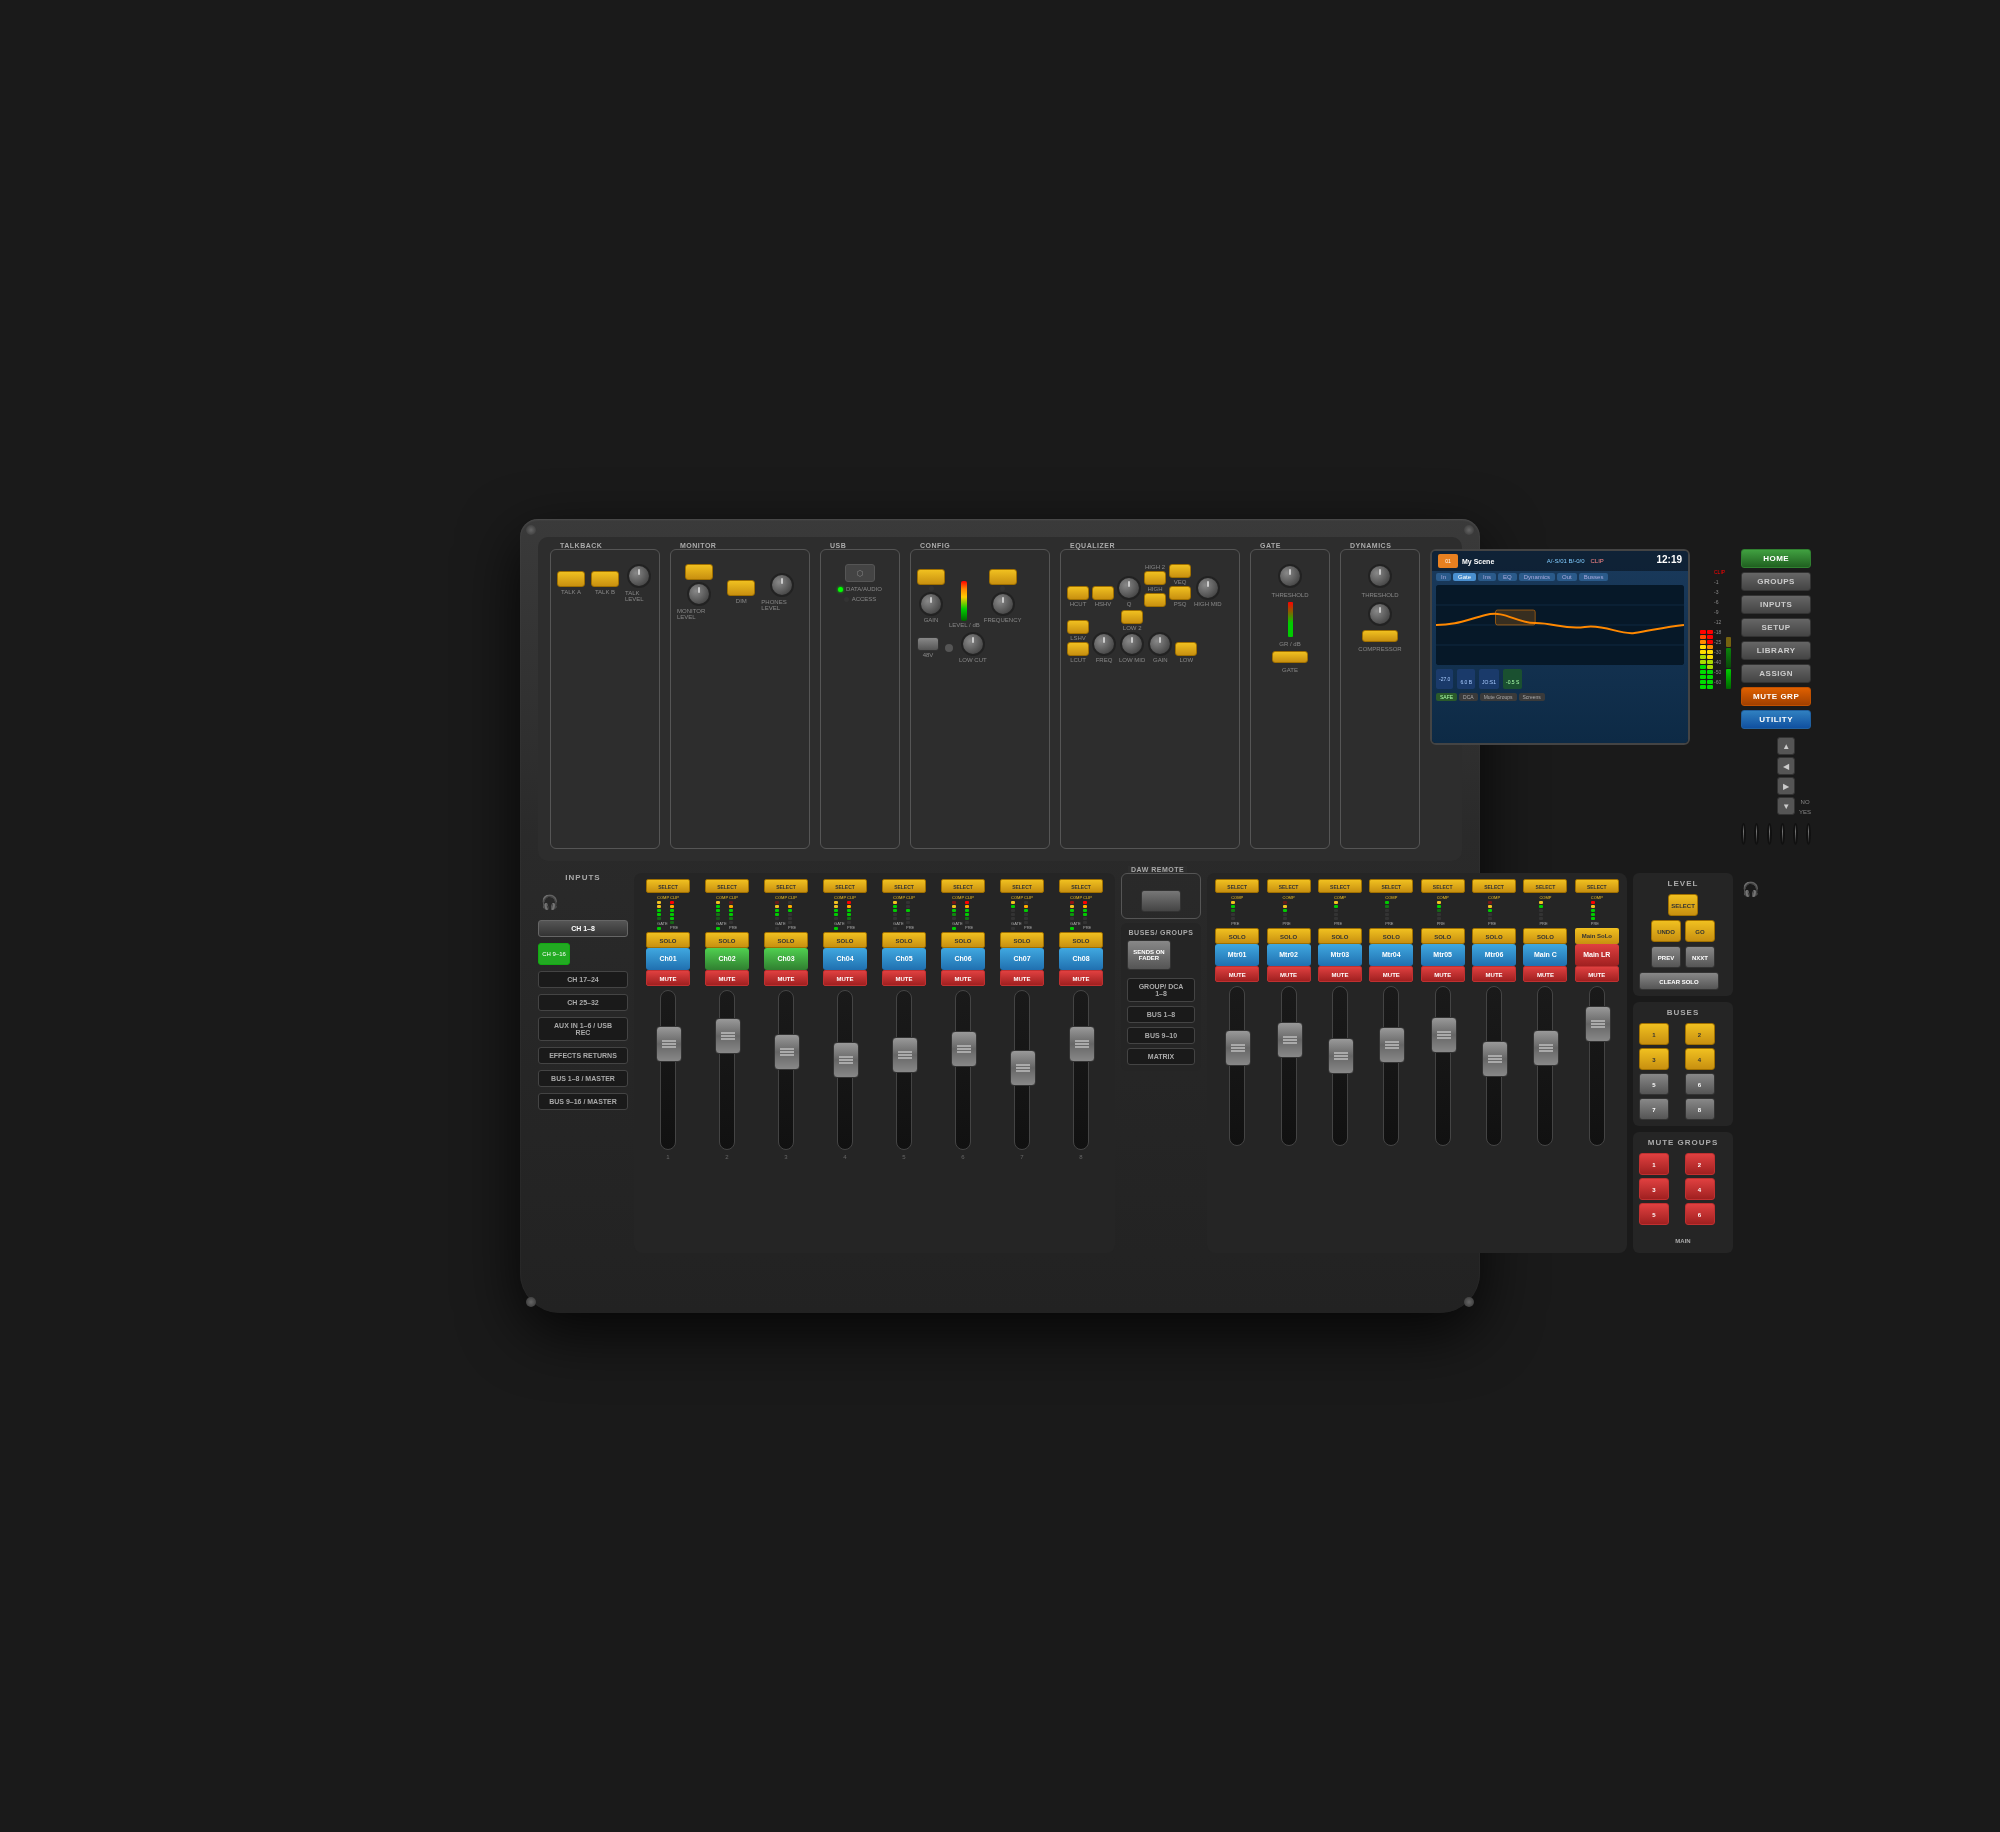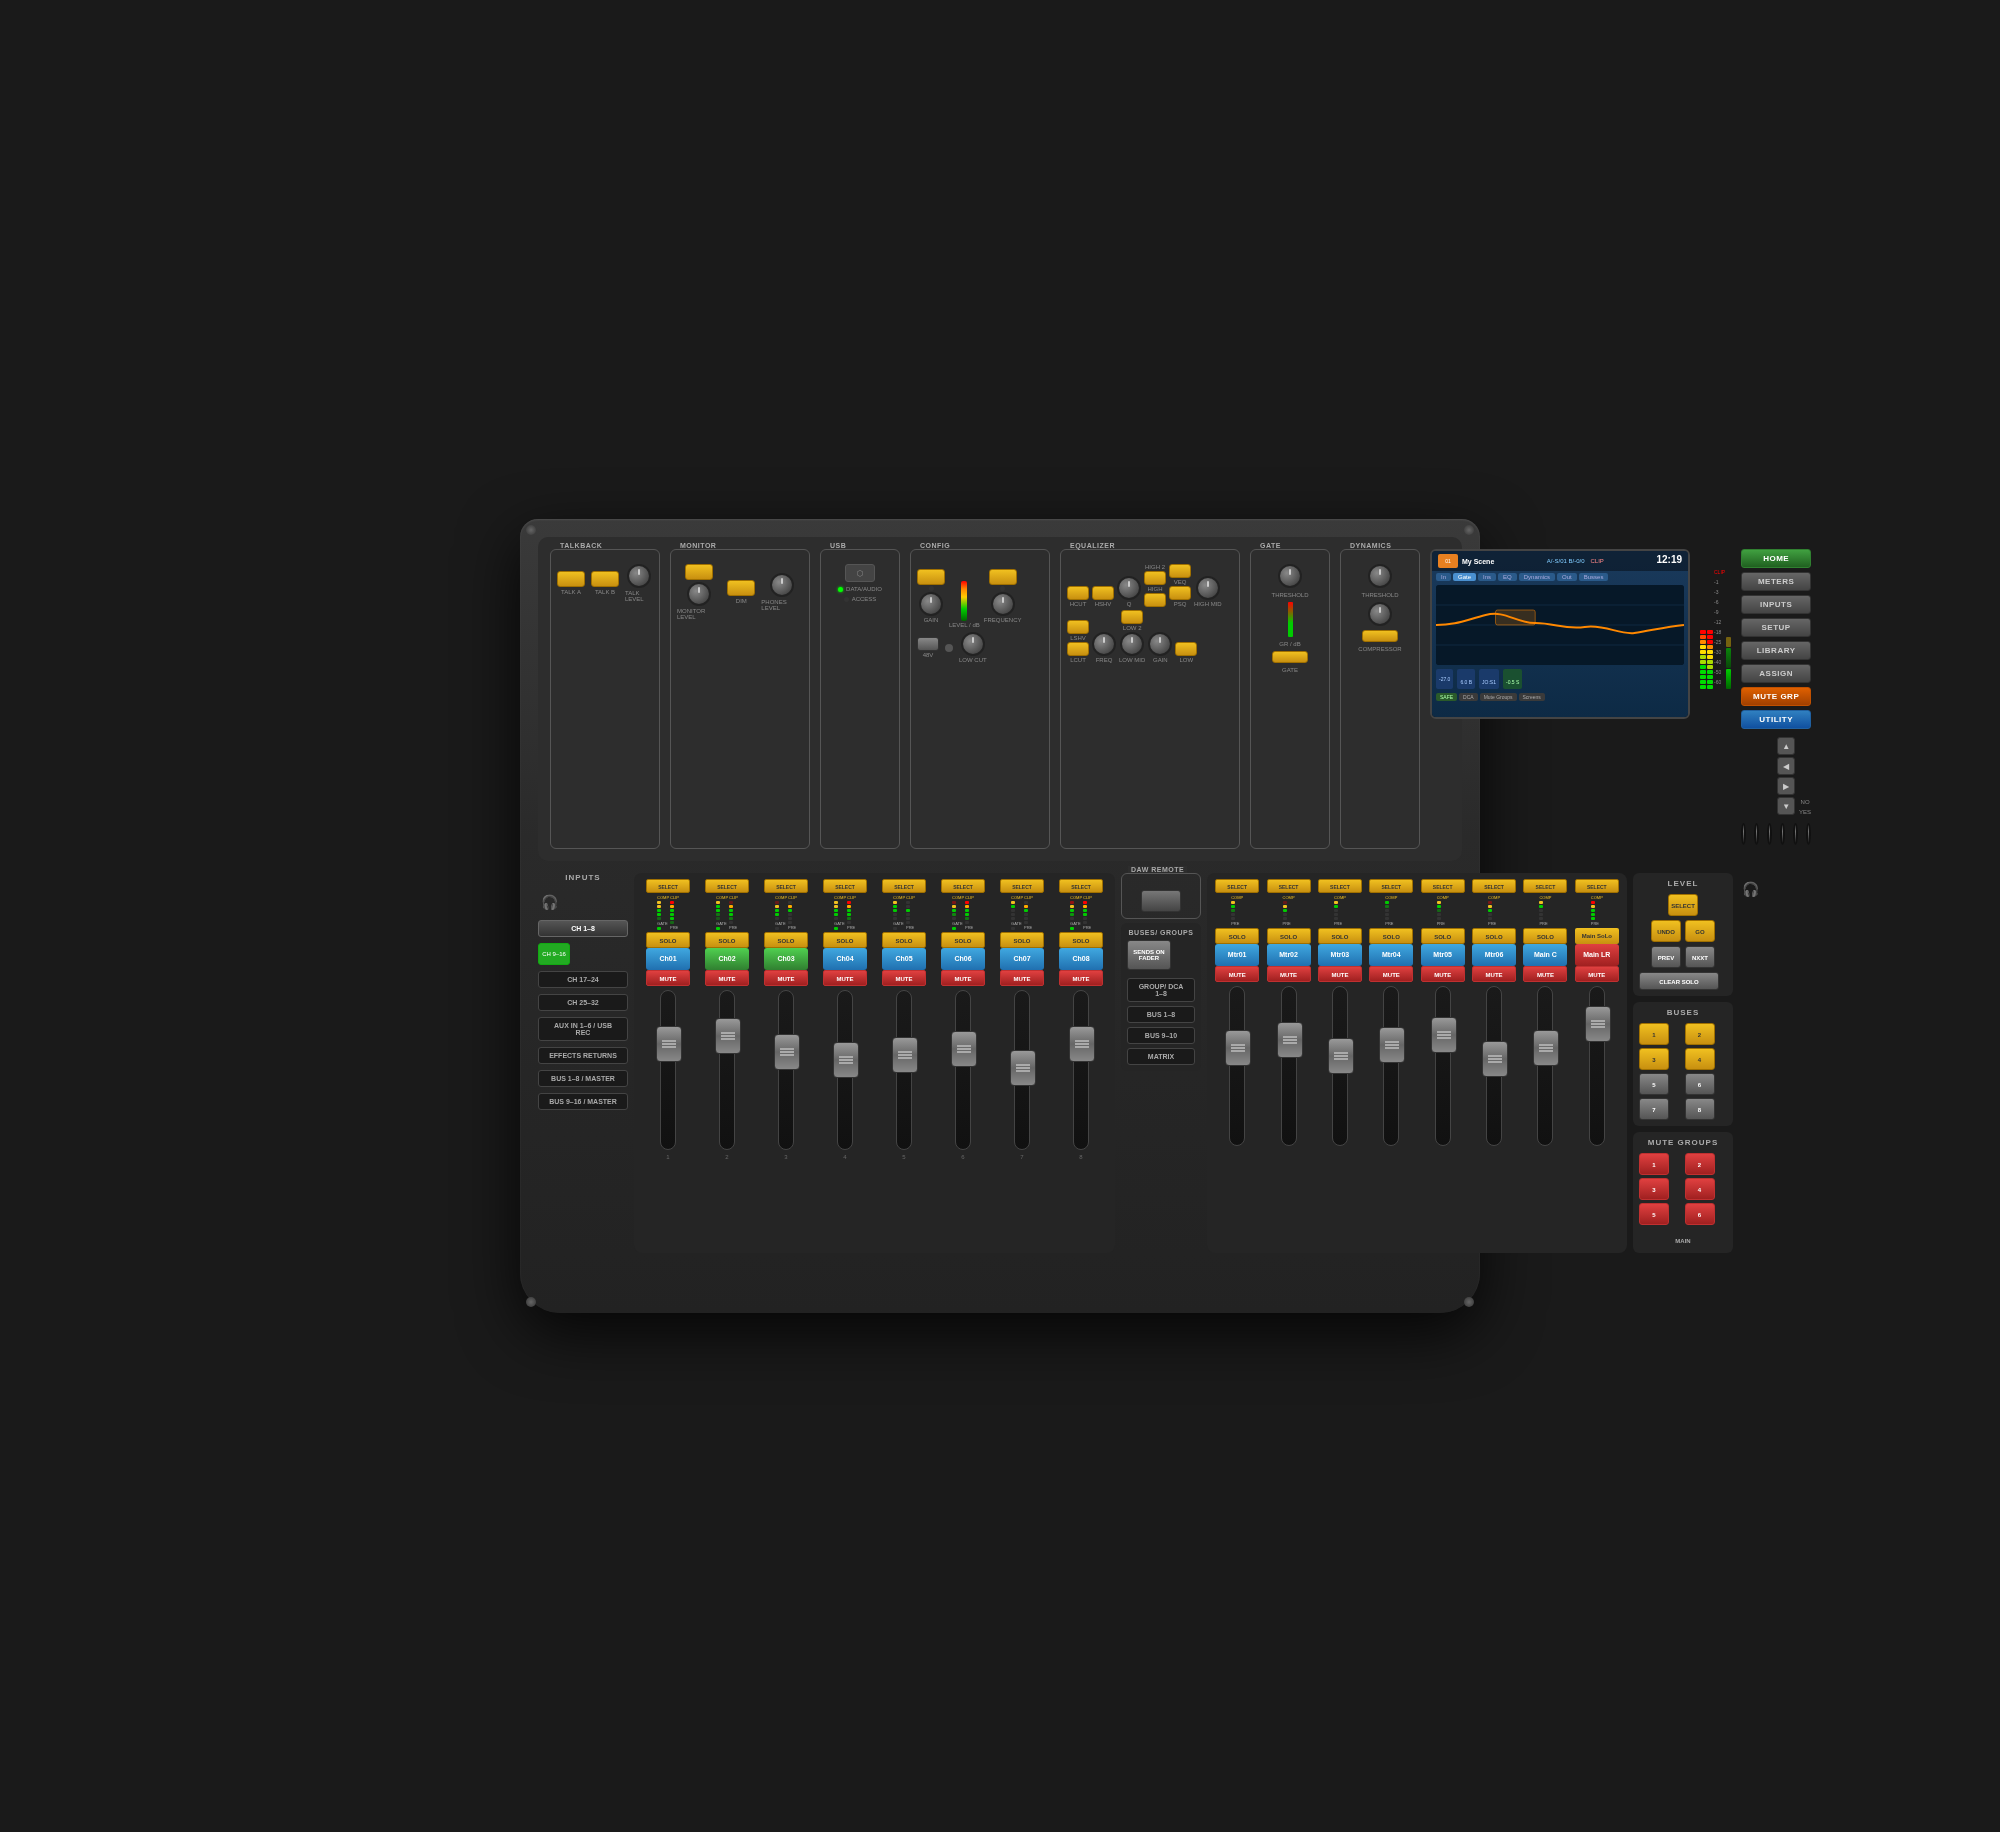--- a/index.html
+++ b/index.html
@@ -142,21 +142,21 @@
     
     .eq-section {
       min-width: 180px;
     }
     
     .display-area {
       flex: 1;
       background: #111;
       border-radius: 6px;
       min-width: 260px;
-      height: 170px;
+      height: 196px;
       position: relative;
       overflow: hidden;
       border: 2px solid #444;
     }
     .display-screen {
       width: 100%;
       height: 100%;
       background: linear-gradient(180deg, #1a3a5c 0%, #0d2a45 100%);
       position: relative;
     }
@@ -888,21 +888,21 @@
 
       <div style="display:flex;flex-direction:column-reverse;gap:1px;height:120px;">
         <div style="width:5px;height:20px;background:linear-gradient(0deg,#006600,#00cc00);border-radius:1px;"></div>
         <div style="width:5px;height:20px;background:linear-gradient(0deg,#006600,#00cc00);border-radius:1px;opacity:0.6;"></div>
         <div style="width:5px;height:10px;background:#ffcc00;border-radius:1px;opacity:0.4;"></div>
       </div>
     </div>
 
     <div class="right-nav">
       <div class="nav-btn nav-btn-green">HOME</div>
-      <div class="nav-btn nav-btn-gray">METERS</div>
+      <div class="nav-btn nav-btn-gray">GROUPS</div>
       <div class="nav-btn nav-btn-gray">INPUTS</div>
       <div class="nav-btn nav-btn-gray">SETUP</div>
       <div class="nav-btn nav-btn-gray">LIBRARY</div>
       <div class="nav-btn nav-btn-gray">ASSIGN</div>
       <div class="nav-btn nav-btn-orange">MUTE GRP</div>
       <div class="nav-btn nav-btn-utility">UTILITY</div>
 
       <div class="page-select">
         <div style="display:flex;flex-direction:column;gap:2px;">
           <div class="arrow-btn">▲</div>

